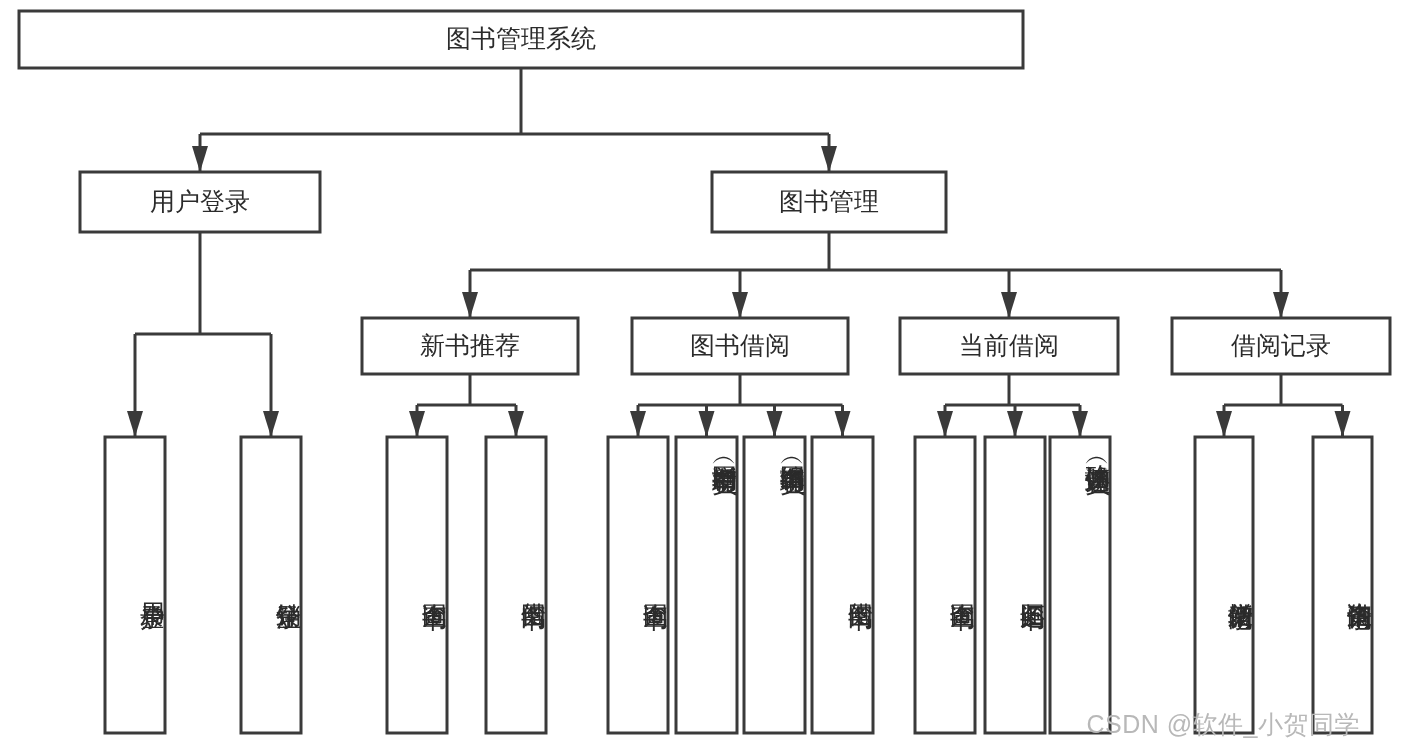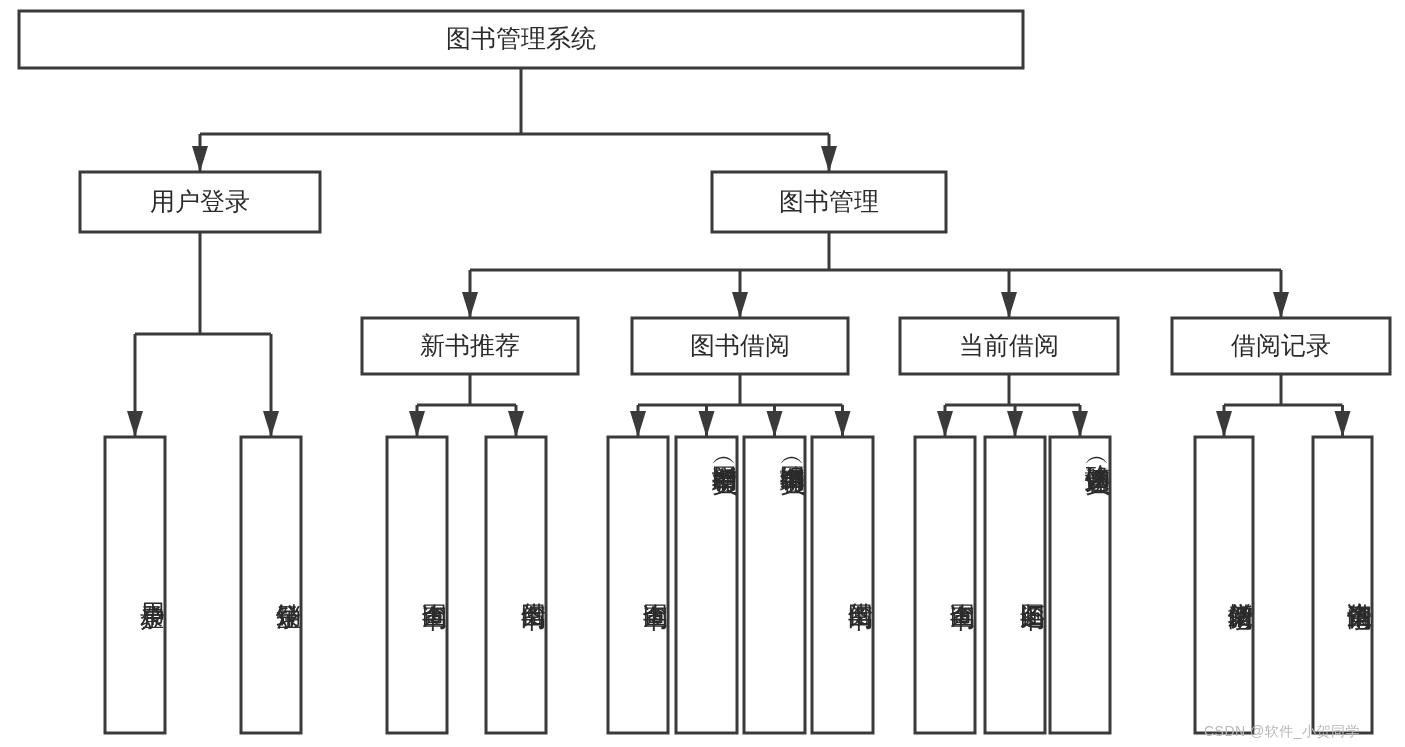--- a/index.html
+++ b/index.html
@@ -71,21 +71,21 @@
   }
   .leaf-label-wrap.centered {
     align-items: center;
     padding-top: 0;
   }
   .watermark {
     position: absolute;
     right: 14px;
     bottom: 6px;
     font-family: "Liberation Sans", "DejaVu Sans", sans-serif;
-    font-size: 14px;
+    font-size: 25px;
     color: #b8b8b8;
     letter-spacing: 0.5px;
     white-space: nowrap;
     pointer-events: none;
   }
 </style>
 </head>
 <body>
 
 <div id="diagram-root">

